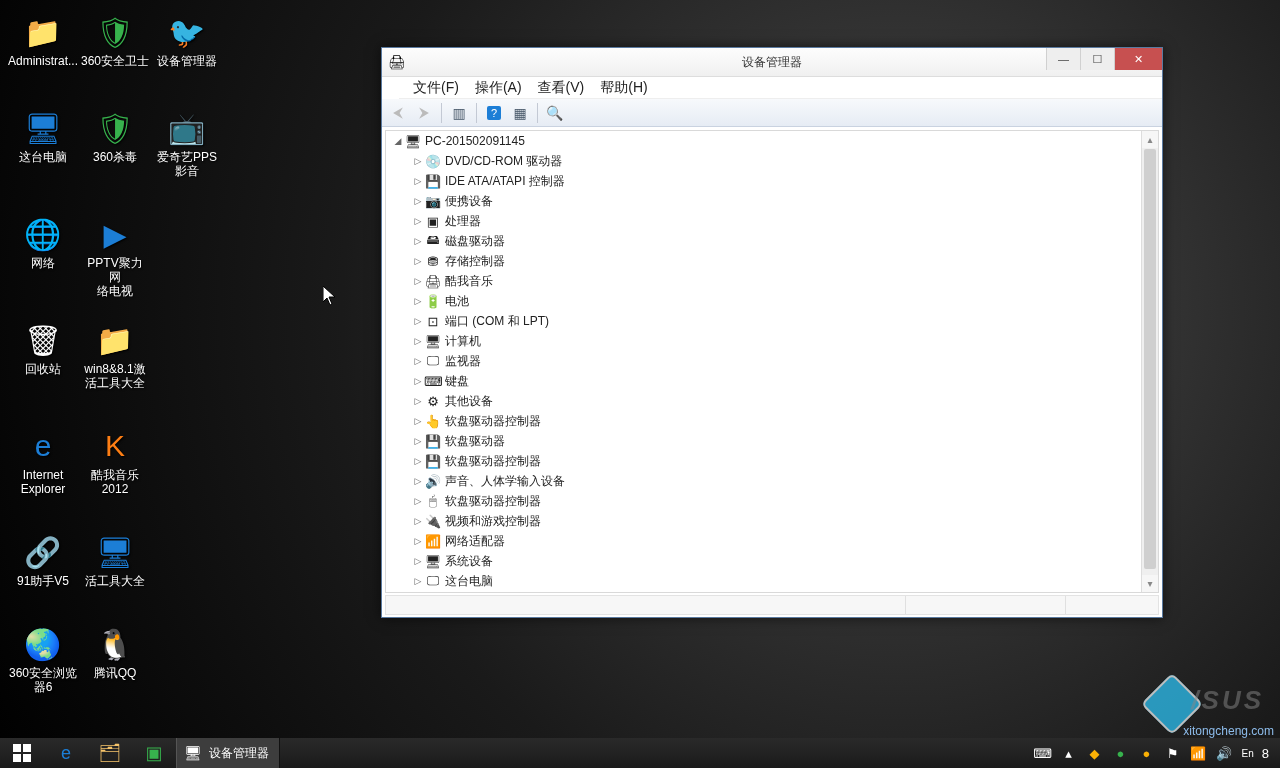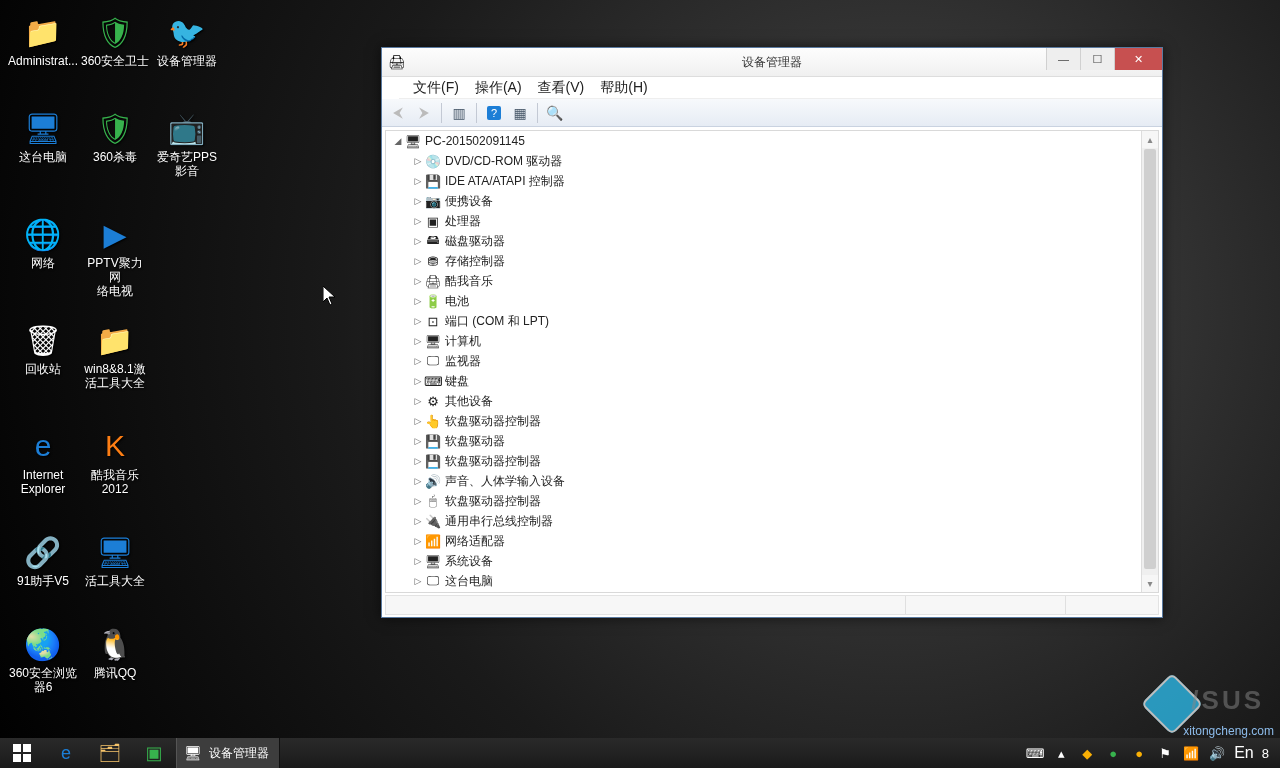--- a/index.html
+++ b/index.html
@@ -12,21 +12,21 @@
   .desktop { position: absolute; inset: 0; }
   .dicon {
     position: absolute; width: 70px; text-align: center;
     color: #fff; font-size: 12px; text-shadow: 1px 1px 2px #000; cursor: default;
   }
   .dicon .ic { width: 40px; height: 40px; margin: 0 auto 2px; display: flex; align-items: center; justify-content: center; font-size: 30px; }
   .dicon .lbl { line-height: 14px; white-space: pre-line; }
   
   .cursor { position: absolute; left: 323px; top: 286px; width: 14px; height: 20px; pointer-events: none; z-index: 100; }
   
-  .asus { position: absolute; right: 16px; bottom: 52px; color: #888; font-size: 26px; font-weight: 800; letter-spacing: 3px; opacity: .5;}
+  .asus { position: absolute; right: 16px; bottom: 52px; color: #888; font-size: 26px; font-weight: 800; letter-spacing: 3px; font-style: italic; opacity: .5;}
   .wm   { position: absolute; right: 6px; bottom: 30px; color: #9cf; font-size: 12px; opacity: .9;}
   .diamond { position:absolute; right:86px; bottom:42px; width:44px; height:44px; transform:rotate(45deg); background:#2ecbff; opacity:.7; border-radius:6px; }
   .diamond::before{content:"";position:absolute;left:0;top:0;right:0;bottom:0;border:2px solid #fff;border-radius:6px;}
   
   .window {
     position: absolute; left: 381px; top: 47px; width: 782px; height: 571px;
     background: #fff; border: 1px solid #5a7aa0; box-shadow: 0 0 12px rgba(0,0,0,.6);
   }
   .titlebar {
     height: 29px; background: linear-gradient(#fdfdfd,#f0f0f0); border-bottom: 1px solid #ddd;
@@ -290,21 +290,21 @@
         <span>声音、人体学输入设备</span>
       </div>
       <div class="row child">
         <span class="exp">▷</span>
         <span class="ic">🖱</span>
         <span>软盘驱动器控制器</span>
       </div>
       <div class="row child">
         <span class="exp">▷</span>
         <span class="ic">🔌</span>
-        <span>通用串行总线控制器</span>
+        <span>视频和游戏控制器</span>
       </div>
       <div class="row child">
         <span class="exp">▷</span>
         <span class="ic">📶</span>
         <span>网络适配器</span>
       </div>
       <div class="row child">
         <span class="exp">▷</span>
         <span class="ic">🖥</span>
         <span>系统设备</span>
@@ -345,16 +345,16 @@
   </div>
   <div class="tray">
     <div class="it">⌨</div>
     <div class="it">▴</div>
     <div class="it yellow">◆</div>
     <div class="it green">●</div>
     <div class="it yellow">●</div>
     <div class="it">⚑</div>
     <div class="it">📶</div>
     <div class="it">🔊</div>
-    <span style="font-size:16px;">En</span>
+    <span style="font-size:10px;">En</span>
     <span class="clock">8</span>
   </div>
 </div>
 
 </body></html>

